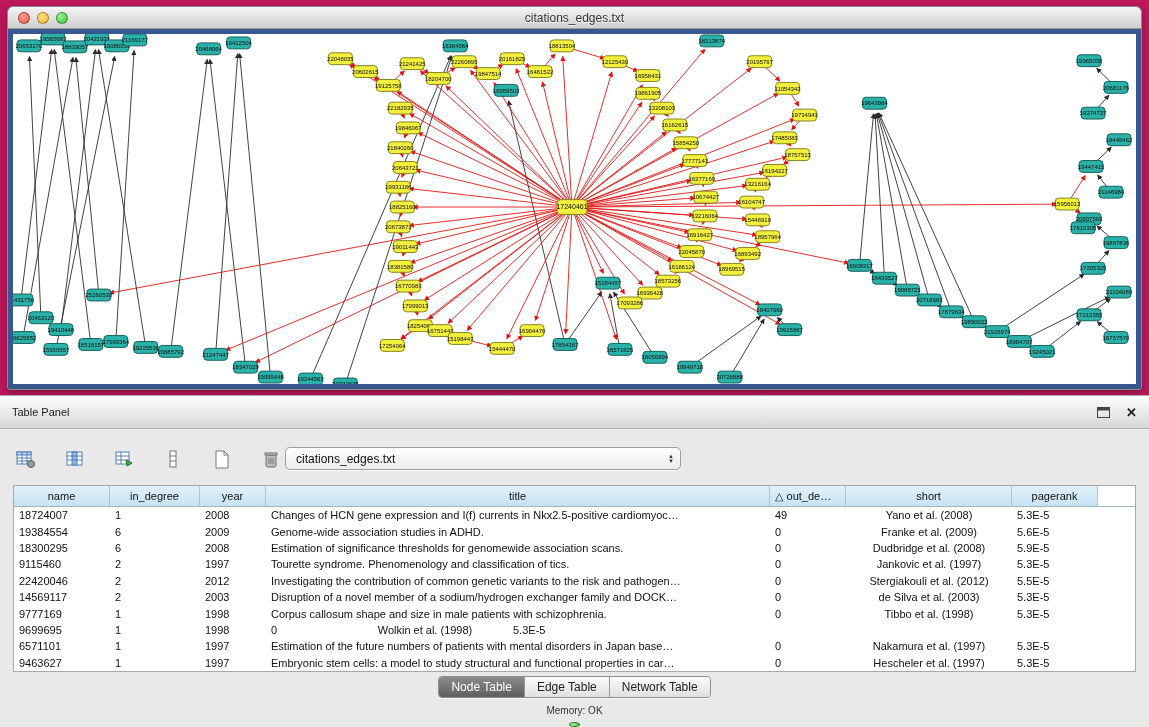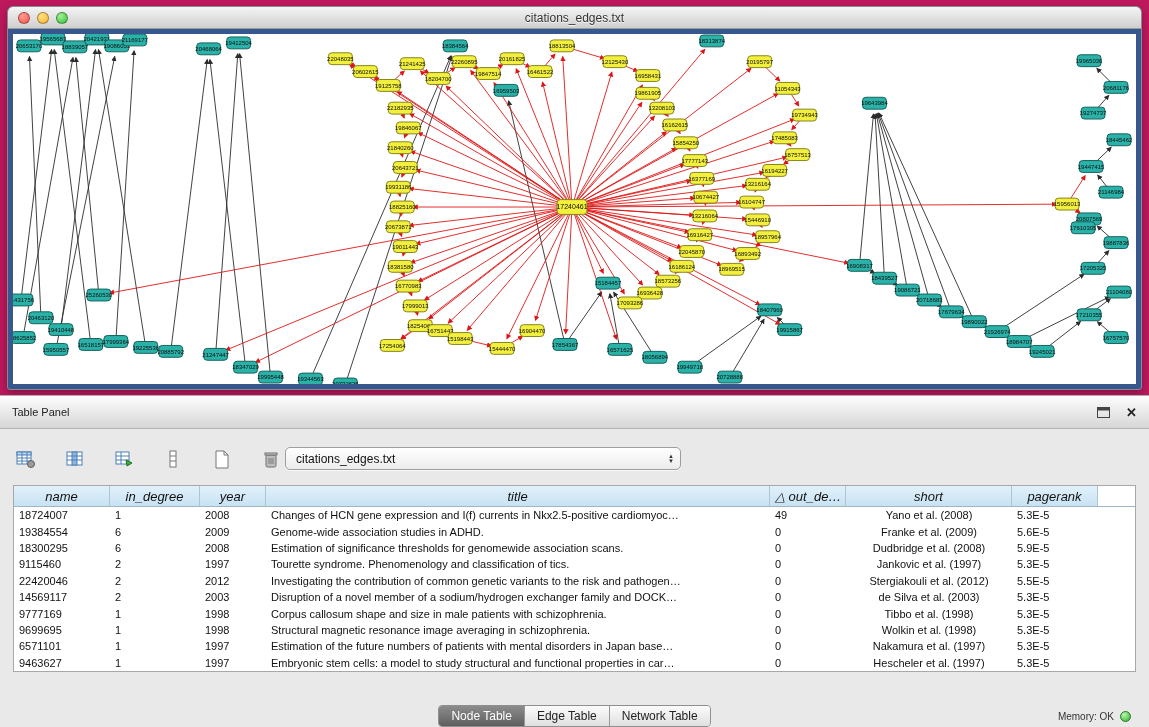--- a/index.html
+++ b/index.html
@@ -41,39 +41,39 @@
 
   .combo { position:absolute; left:285px; top:51px; width:396px; height:23px;
     border:1px solid #9e9e9e; border-radius:5px; background:linear-gradient(#ffffff,#ececec);
     display:flex; align-items:center; padding:0 6px 0 10px; box-shadow:0 1px 0 rgba(255,255,255,.7); }
   .combo-text { font-size:12px; color:#111; flex:1; }
   .combo-arrows { display:flex; flex-direction:column; align-items:center; font-size:6px; line-height:5px; color:#333; }
 
   .table-wrap { position:absolute; left:13px; top:89px; width:1123px; height:187px;
     background:#fff; border:1px solid #a8a8a8; overflow:hidden; }
   .thead { display:flex; height:21px; background:#fff; border-bottom:1px solid #9fb6c6; }
-  .hcell { font-size:13px; color:#111; display:flex; align-items:center; justify-content:center;
-    border-right:1px solid #aec5d4; height:100%; background:linear-gradient(#e1f1fb,#c8e2f2);font-style:italic; }
+  .hcell { font-size:11px; color:#111; display:flex; align-items:center; justify-content:center;
+    border-right:1px solid #aec5d4; height:100%; background:linear-gradient(#e1f1fb,#c8e2f2); }
   .hcell.left { justify-content:flex-start; padding-left:5px; }
   .trow { display:flex; height:16.4px; align-items:center; }
   .tcell { font-size:11px; color:#111; padding-left:5px; white-space:nowrap; overflow:hidden;
     height:100%; display:flex; align-items:center; }
   .c0{width:96px}.c1{width:90px}.c2{width:66px}.c3{width:504px}.c4{width:76px}.c5{width:166px}.c6{width:86px}
   .tcell.c5 { justify-content:center; padding-left:0; }
 
   .tab-bar { position:absolute; left:0; right:0; top:280px; display:flex; justify-content:center; }
   .tabs { display:flex; border:1px solid #8f8f8f; border-radius:4px; overflow:hidden;
-    box-shadow:0 1px 1px rgba(255,255,255,.6);margin-top:29px; }
+    box-shadow:0 1px 1px rgba(255,255,255,.6); }
   .tab { font-size:12px; padding:3px 12px; background:linear-gradient(#fbfbfb,#e0e0e0);
     color:#222; border-right:1px solid #979797; }
   .tab:last-child { border-right:none; }
   .tab.selected { background:linear-gradient(#8c8c8c,#5e5e5e); color:#fff; }
 
   .status-bar { position:absolute; left:0; right:0; bottom:0; height:22px;
-    display:flex; align-items:center; justify-content:flex-end; padding:0 18px; gap:6px; }
+    display:flex; align-items:center; justify-content:flex-end; padding:0 9px; gap:6px;flex-direction:column; }
   .status-text { font-size:10px; color:#333; }
   .mem-dot { width:11px; height:11px; border-radius:50%;
     background:radial-gradient(circle at 35% 30%,#baf7b0,#2fae2f); border:1px solid #1d7a1d; }
 </style>
 </head>
 <body>
 
 <div class="screen">
 
   <div class="graph-window">
@@ -877,21 +877,20 @@
             <div class="tcell c2">1998</div>
             <div class="tcell c3">Corpus callosum shape and size in male patients with schizophrenia.</div>
             <div class="tcell c4">0</div>
             <div class="tcell c5">Tibbo et al. (1998)</div>
             <div class="tcell c6">5.3E-5</div>
           </div>
           <div class="trow">
             <div class="tcell c0">9699695</div>
             <div class="tcell c1">1</div>
             <div class="tcell c2">1998</div>
-            <div class="tcell c3">Structural magnetic resonance image averaging in schizophrenia.</div>
             <div class="tcell c4">0</div>
             <div class="tcell c5">Wolkin et al. (1998)</div>
             <div class="tcell c6">5.3E-5</div>
           </div>
           <div class="trow">
             <div class="tcell c0">6571101</div>
             <div class="tcell c1">1</div>
             <div class="tcell c2">1997</div>
             <div class="tcell c3">Estimation of the future numbers of patients with mental disorders in Japan base…</div>
             <div class="tcell c4">0</div>

